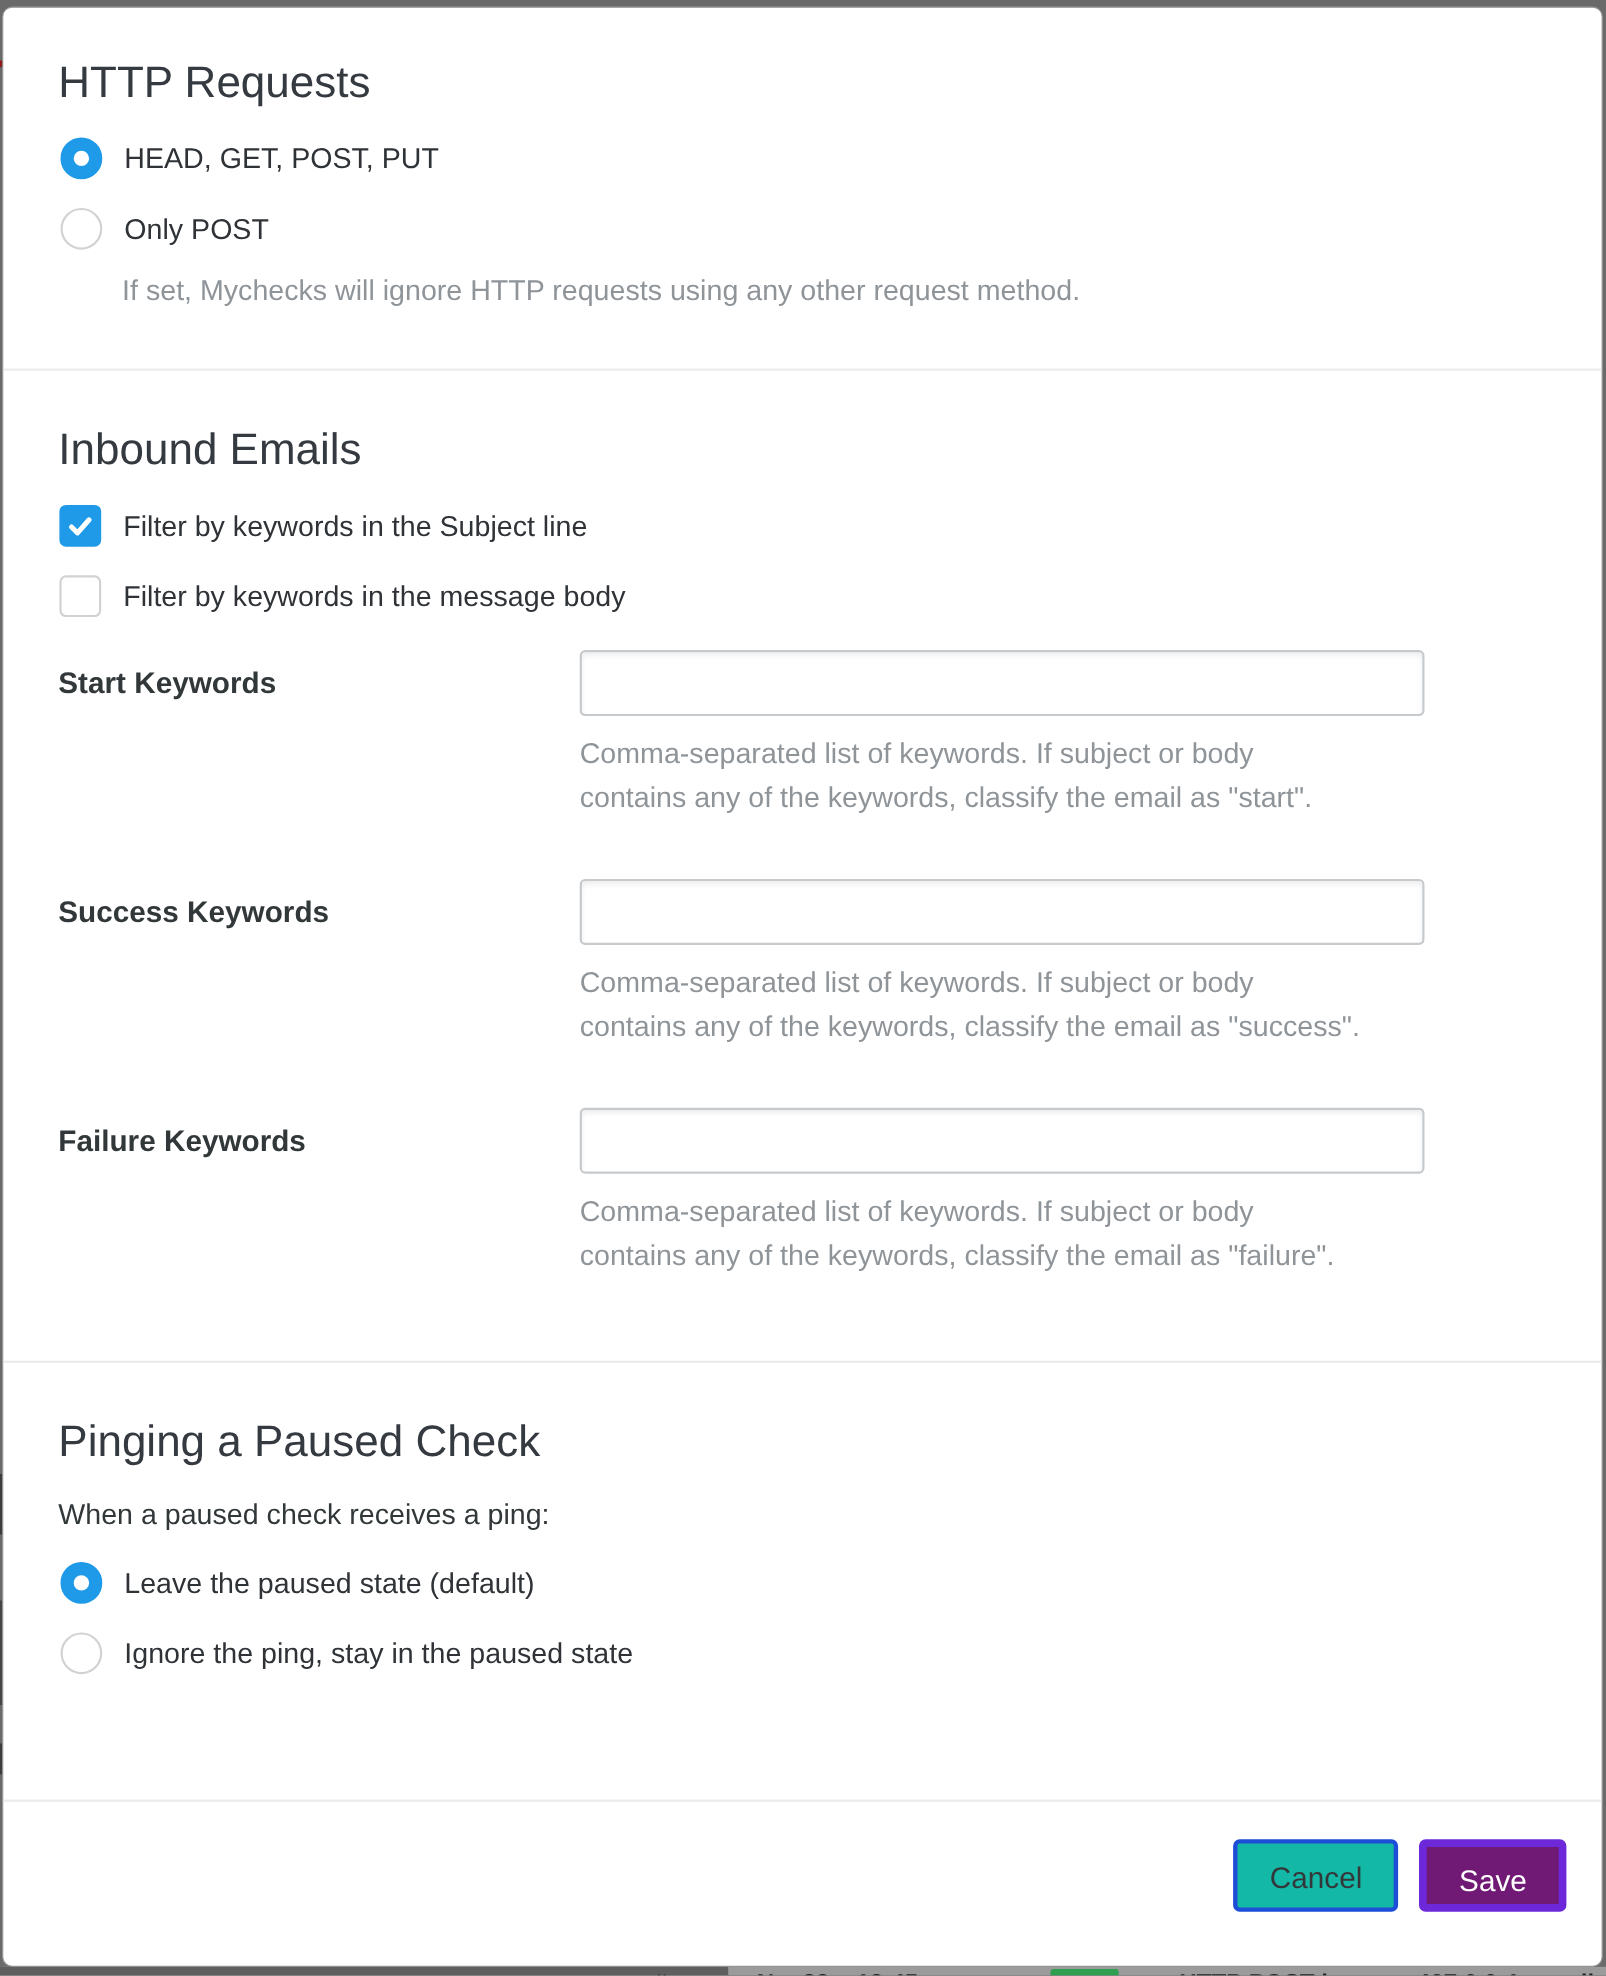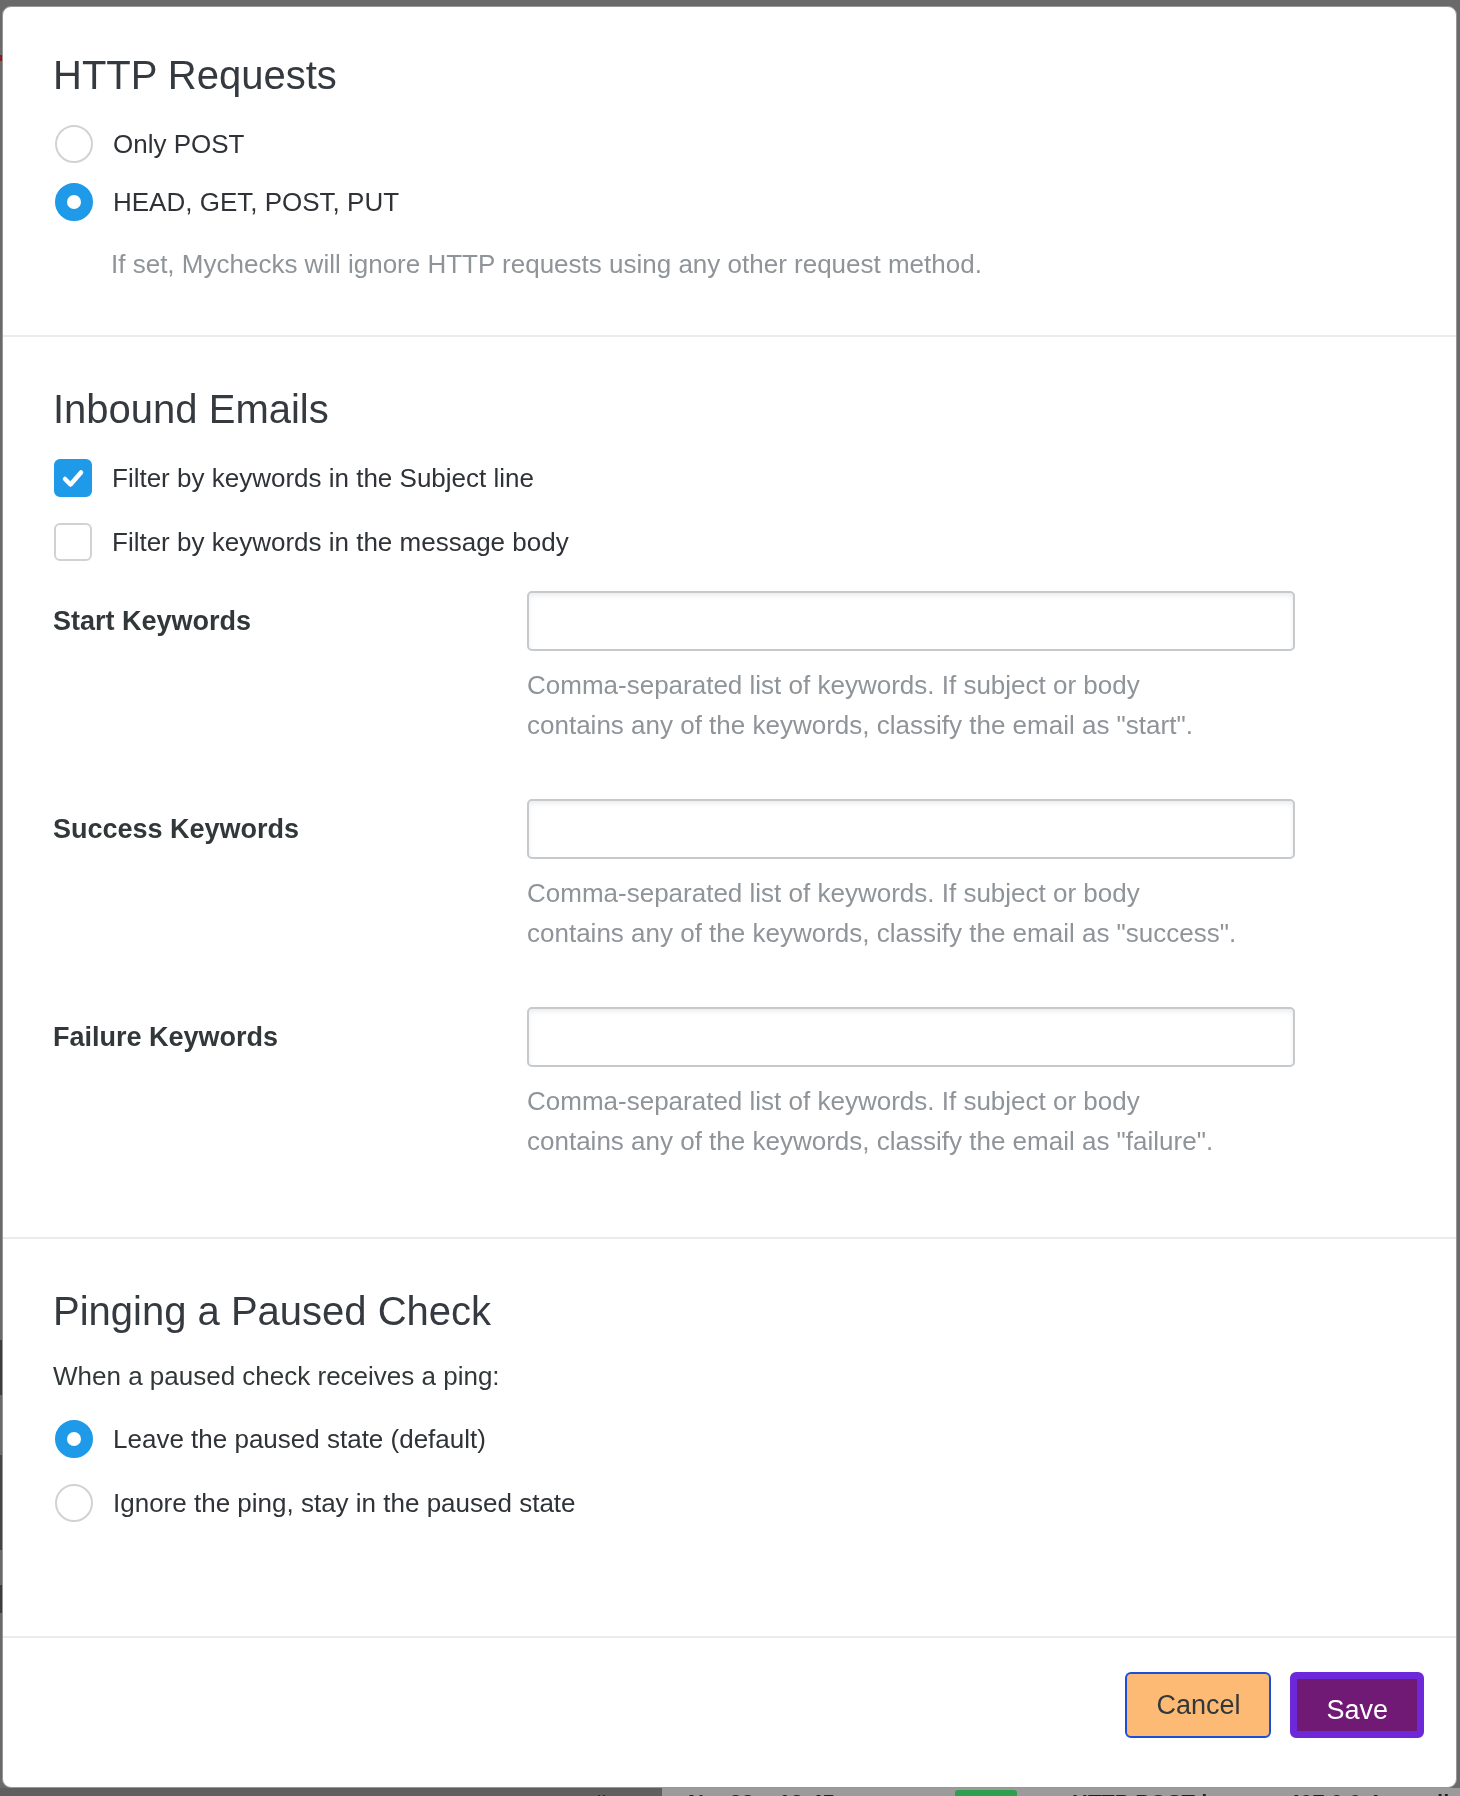--- a/index.html
+++ b/index.html
@@ -77,21 +77,21 @@
   
   .footer {
     border-top: 2px solid #ebebeb;
     padding: 34px 32px 28px 50px;
     display: flex; justify-content: flex-end; align-items: center; gap: 19px;
   }
   .btn {
     height: 66px; border-radius: 6px; font-family: inherit;
     font-size: 27px; padding: 0 29px; cursor: pointer; line-height: 62px;
   }
-  .btn-cancel { background: #fdba74; border: 2px solid #1d4ed8; color: #32383a; }
+  .btn-cancel { background: #14b8a6; border: 4px solid #1d4ed8; color: #32383a; }
   .btn-save { background: #701a75; border: 7px solid #6d28d9; color: #ffffff; }
 
   
   .artifact { position: absolute; }
   .edge-red { left: 0; top: 55px; width: 3px; height: 6px; background: #8d1d1d; }
   .edge-d1 { left: 0; top: 1340px; width: 2px; height: 55px; background: #3c3c3c; }
   .edge-d2 { left: 0; top: 1455px; width: 2px; height: 95px; background: #444444; }
   .edge-d3 { left: 0; top: 1585px; width: 2px; height: 28px; background: #3c3c3c; }
 
   
@@ -122,27 +122,27 @@
 <div class="artifact edge-red"></div>
 <div class="artifact edge-d1"></div>
 <div class="artifact edge-d2"></div>
 <div class="artifact edge-d3"></div>
 
 <div class="modal">
 
   <div class="section">
     <h2>HTTP Requests</h2>
 
+    <div class="control-row">
+      <div class="radio on"></div>
+      <div class="ctl-label">HEAD, GET, POST, PUT</div>
+    </div>
     <div class="control-row last">
       <div class="radio"></div>
       <div class="ctl-label">Only POST</div>
-    </div>
-    <div class="control-row">
-      <div class="radio on"></div>
-      <div class="ctl-label">HEAD, GET, POST, PUT</div>
     </div>
     <div class="help-indent">If set, Mychecks will ignore HTTP requests using any other request method.</div>
   </div>
 
   <div class="divider"></div>
 
   <div class="section emails">
     <h2>Inbound Emails</h2>
 
     <div class="control-row">

